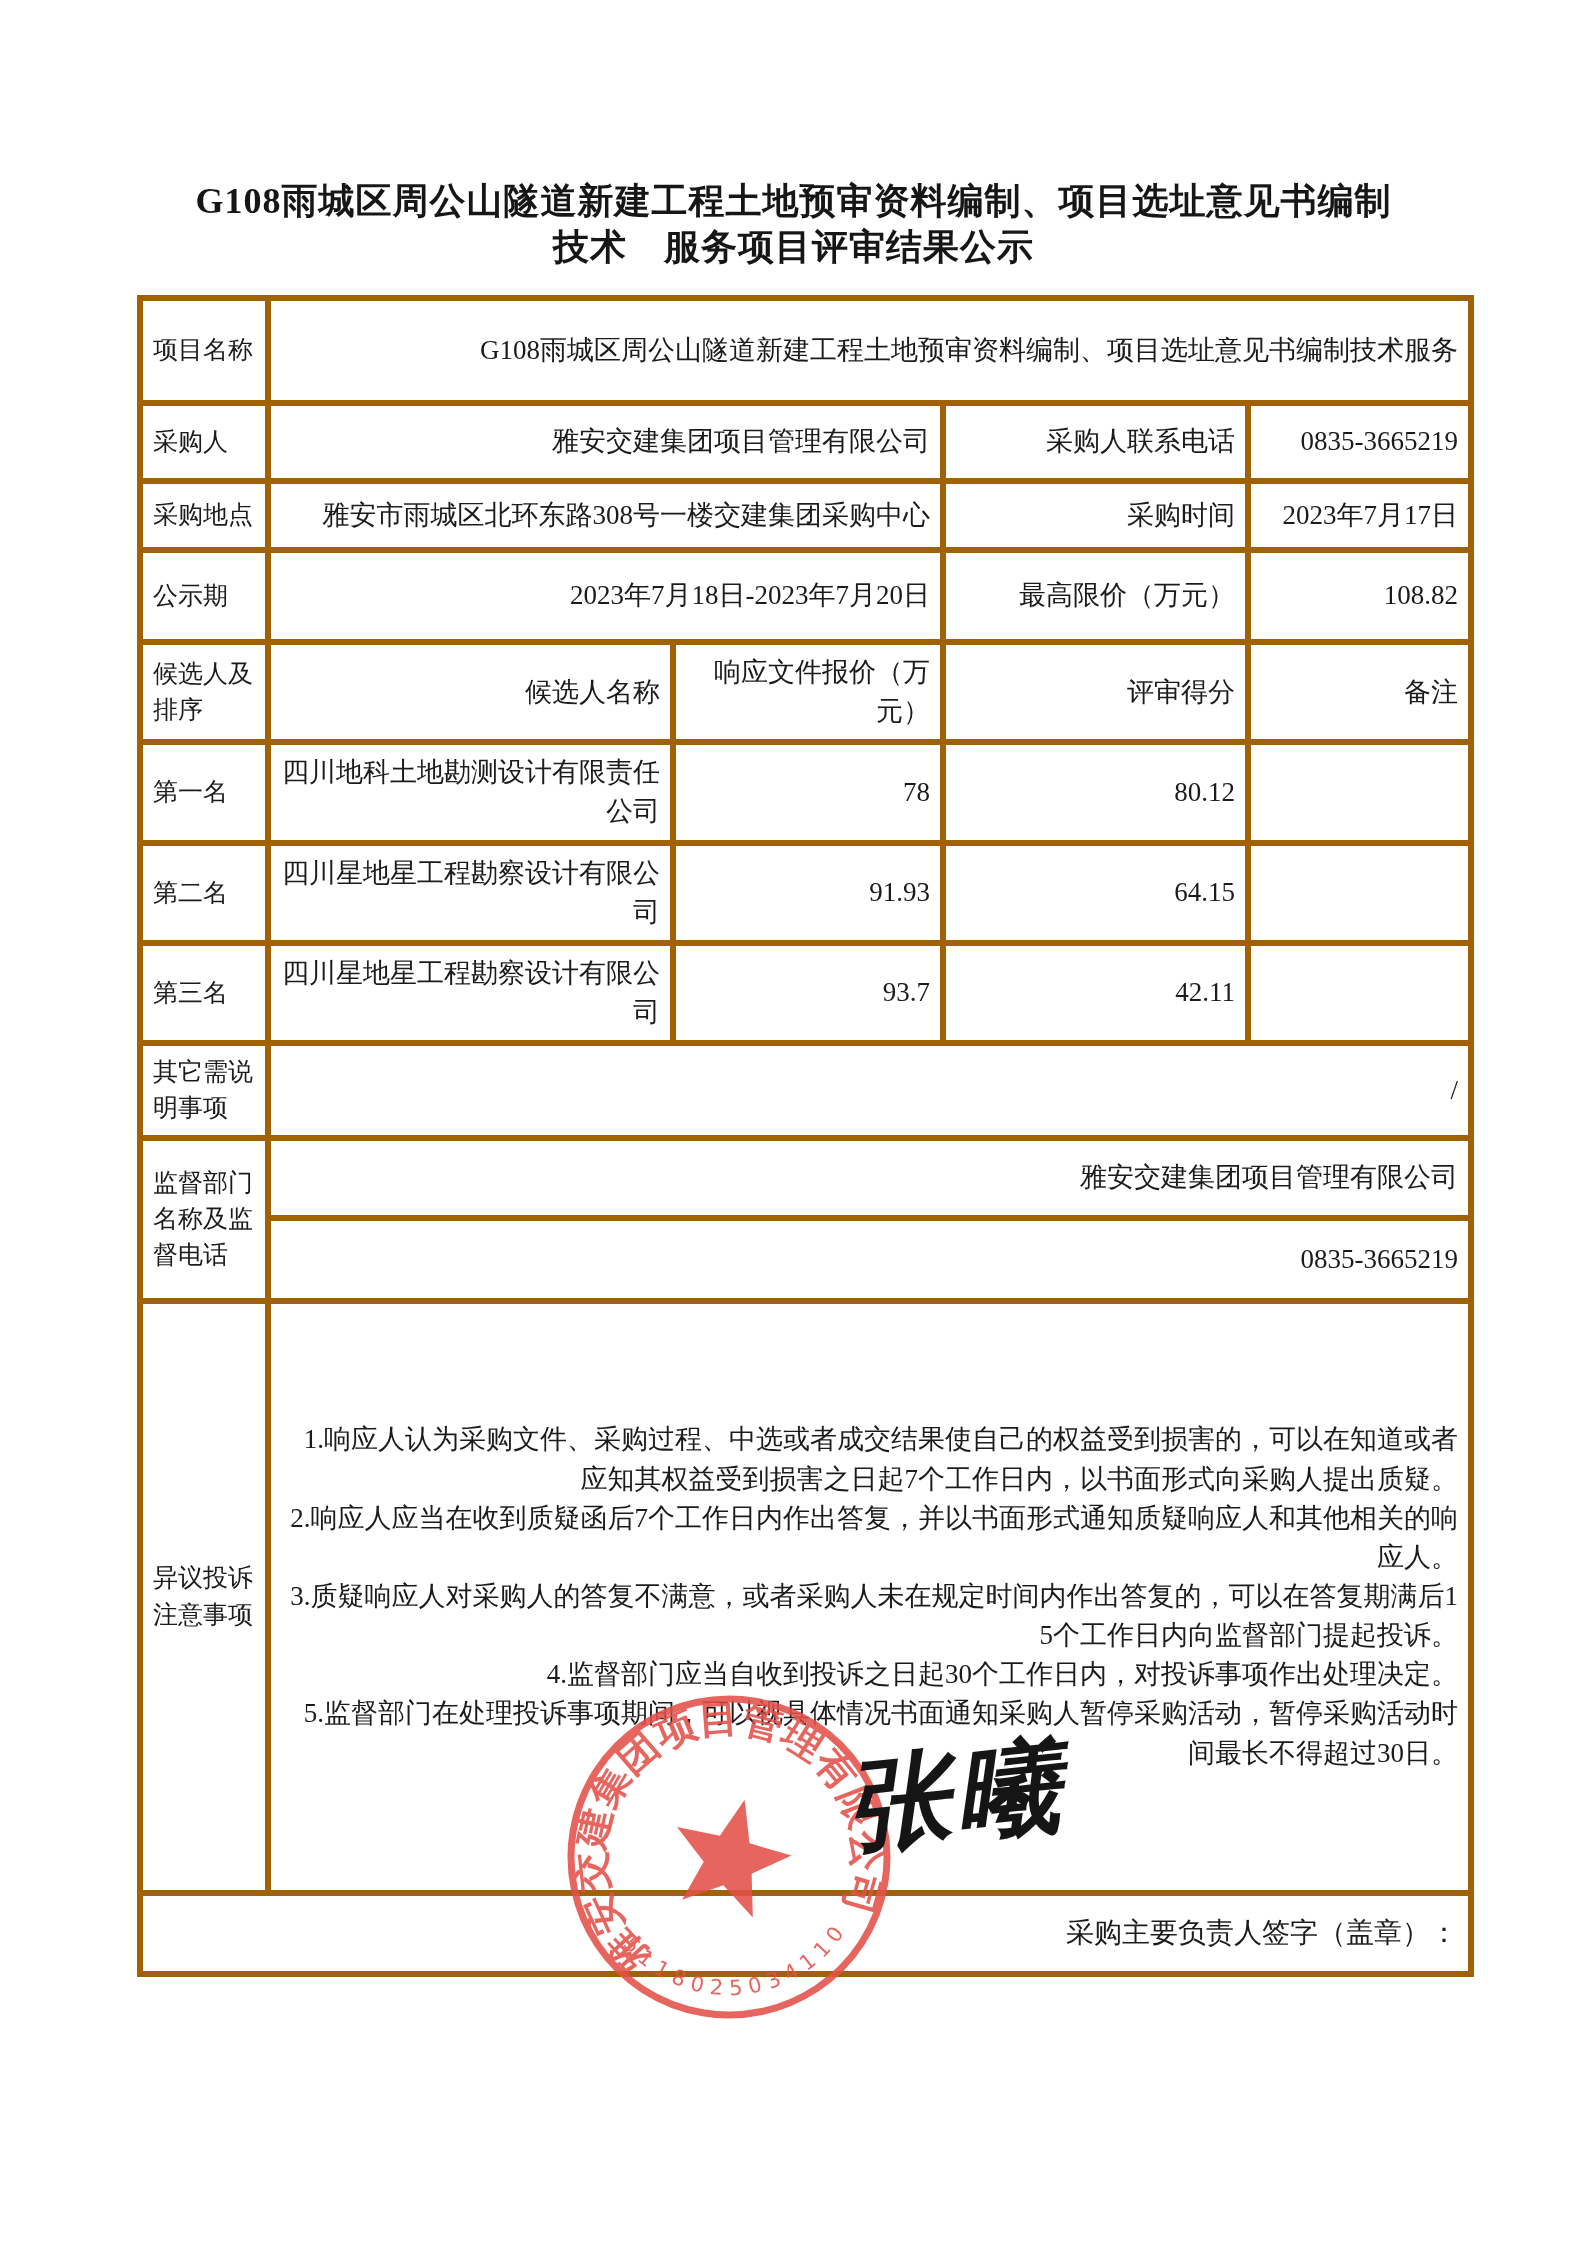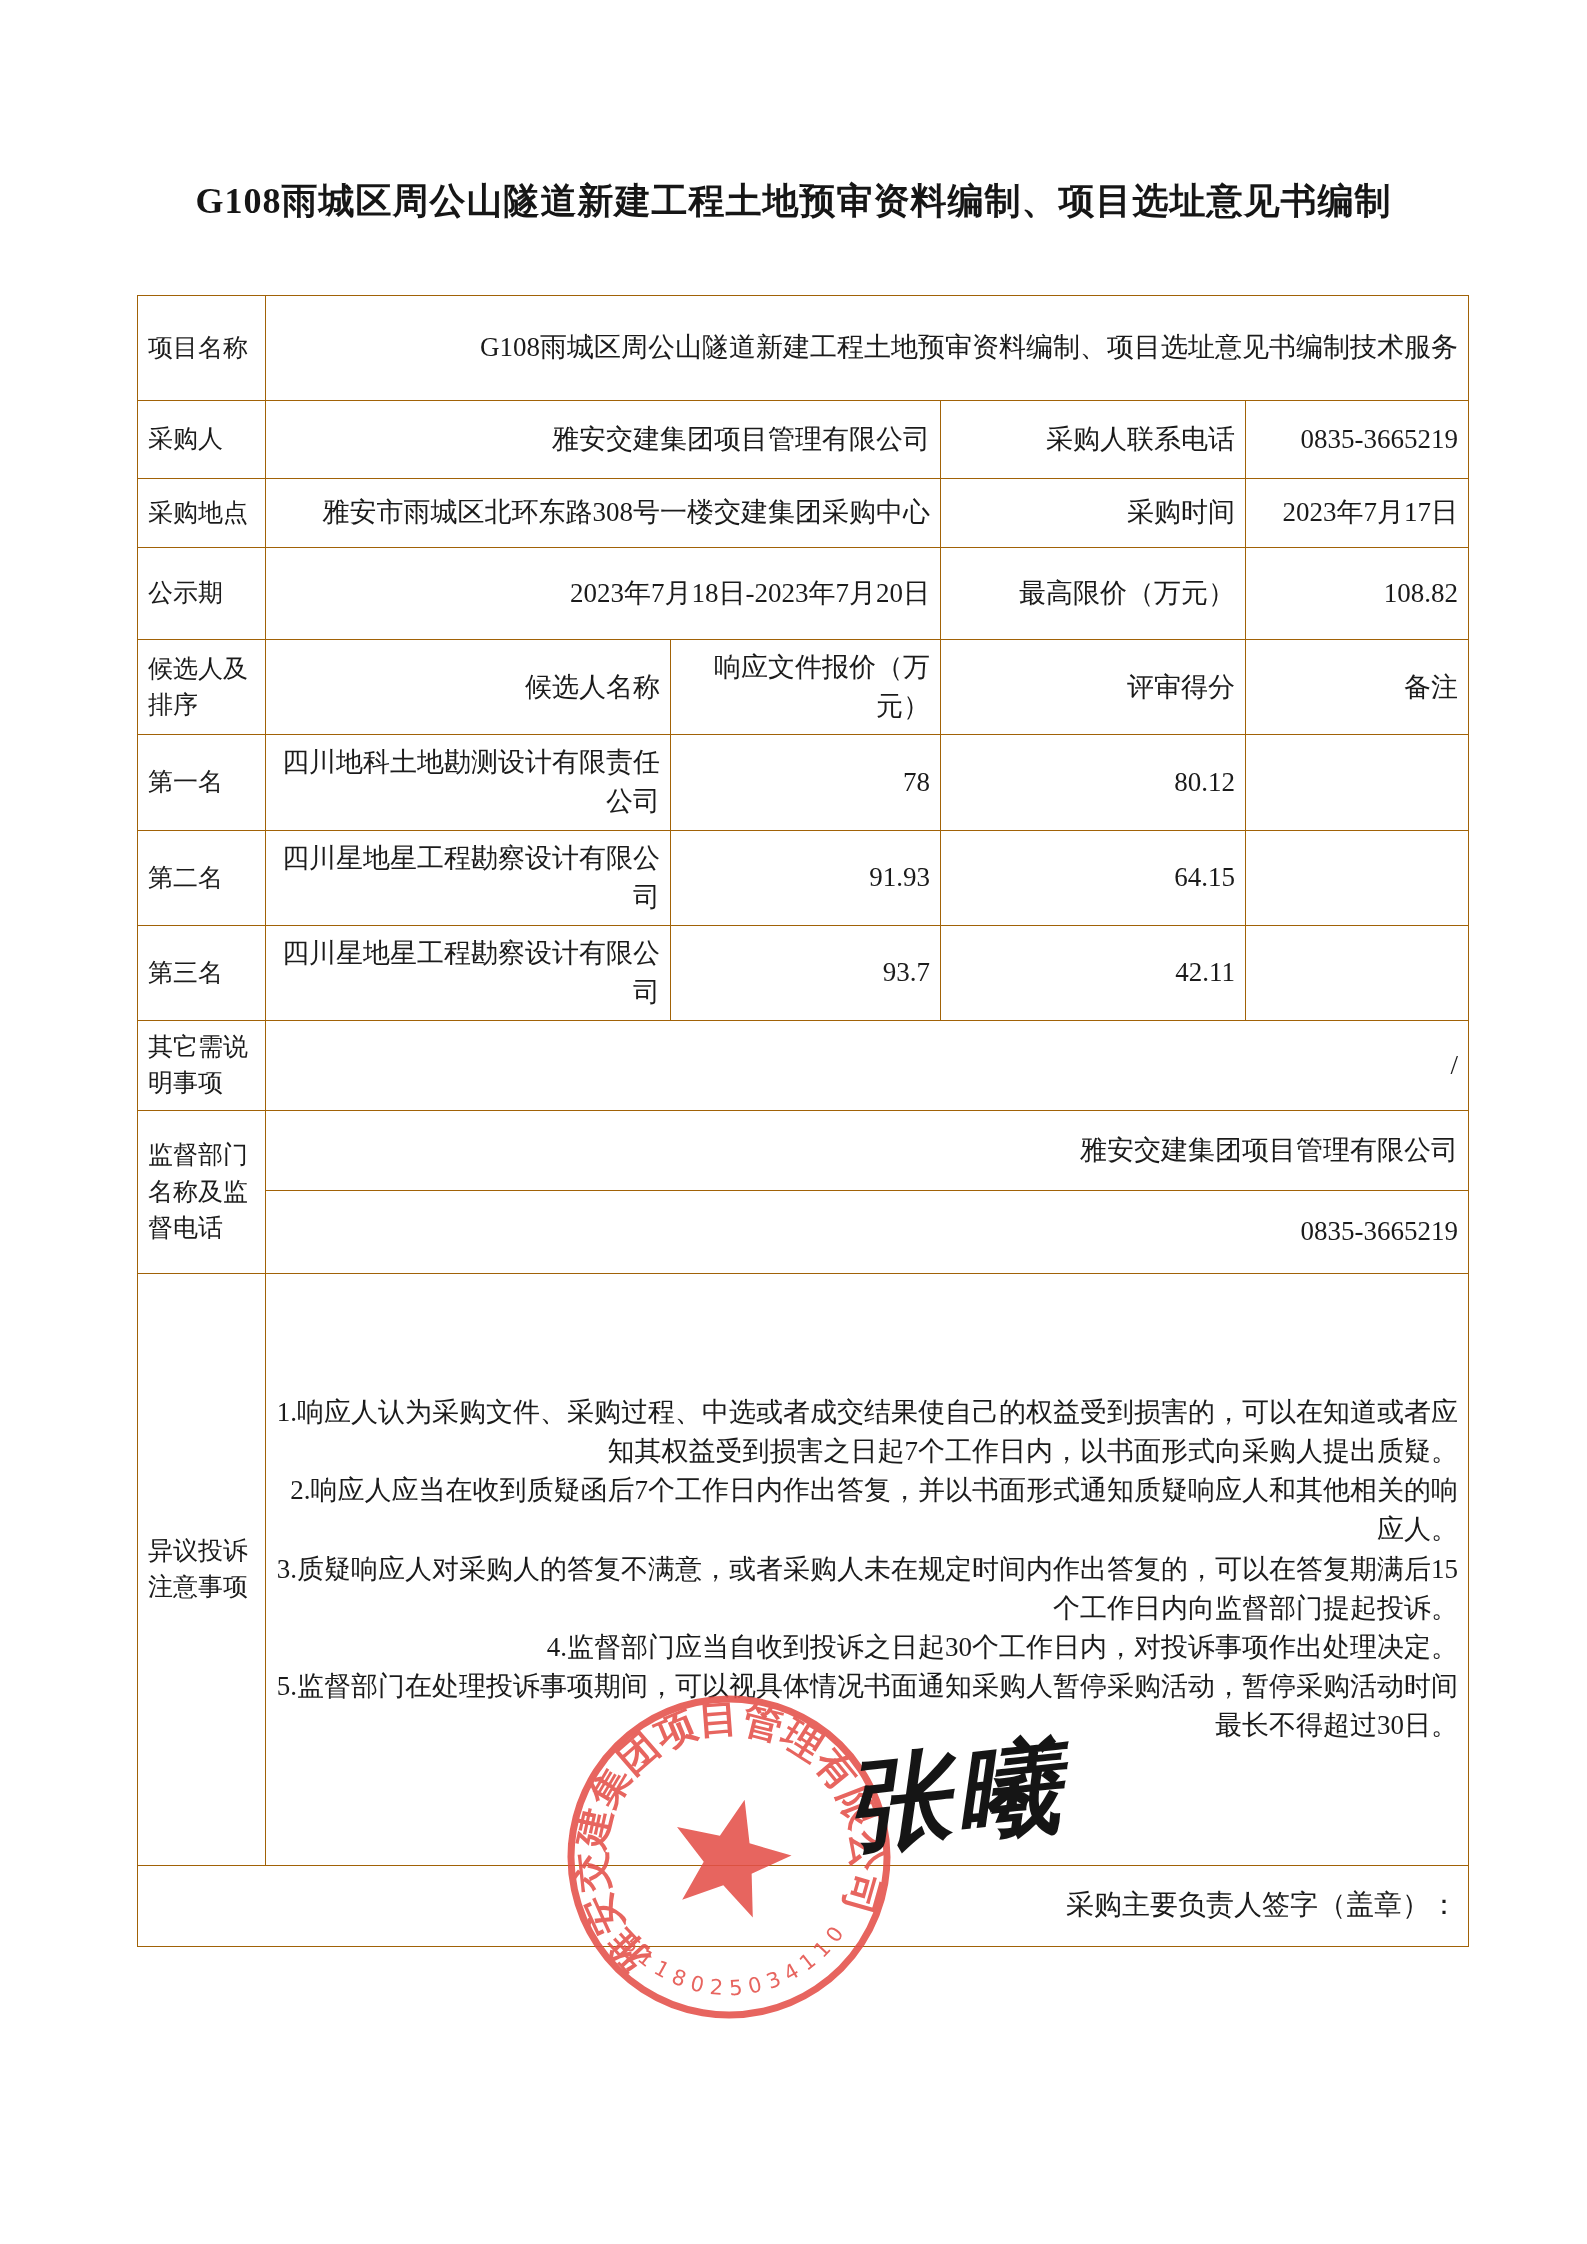--- a/index.html
+++ b/index.html
@@ -12,21 +12,21 @@
     position:absolute;top:178px;left:80px;width:1427px;
     text-align:center;font-weight:700;font-size:36px;line-height:46px;
     letter-spacing:1px;color:#161616;
   }
   table.main{
     position:absolute;left:137px;top:295px;width:1331px;
     border-collapse:collapse;table-layout:fixed;
     font-size:27px;color:#1b1b1b;
   }
   table.main td{
-    border:1px solid #a16207;
+    border:6px solid #a16207;
     padding:8px 10px;
     word-break:break-all;
     vertical-align:middle;
     line-height:1.45;
   }
   td.lbl{font-size:25px;padding:4px 4px 4px 8px;text-align:left;}
   td.ctr{text-align:right;}
   td.lft{text-align:right;}
   tr.r-project{height:105px;}
   tr.r-purchaser{height:78px;}
@@ -56,20 +56,21 @@
     letter-spacing:6px;
     font-family:"DejaVu Serif","Liberation Serif",serif;
   }
   .stamp-serial-font{font-family:"DejaVu Sans","Liberation Sans",sans-serif;}
 </style>
 </head>
 <body>
 
 <div class="doc-title">
   <div>G108雨城区周公山隧道新建工程土地预审资料编制、项目选址意见书编制</div>
+  <div>技术　服务项目评审结果公示</div>
 </div>
 
 <table class="main">
   <colgroup>
     <col style="width:128px">
       <col style="width:405px">
       <col style="width:270px">
       <col style="width:305px">
       <col style="width:223px">
   </colgroup>

